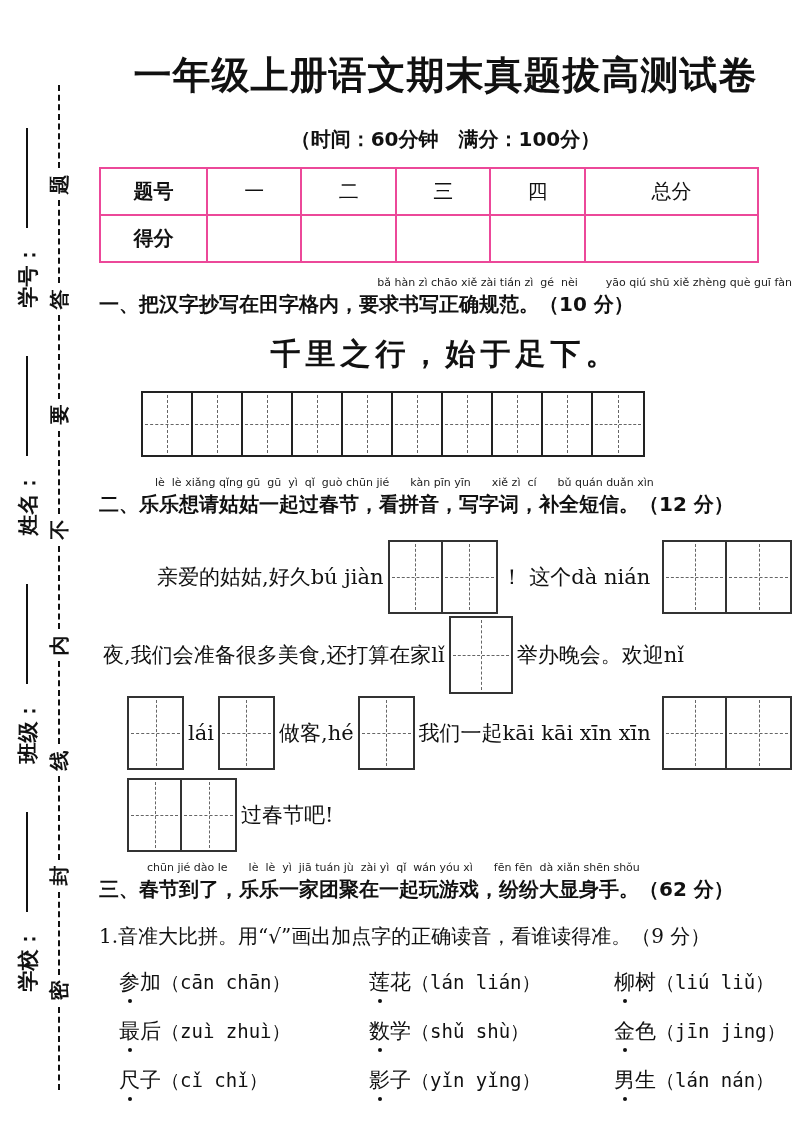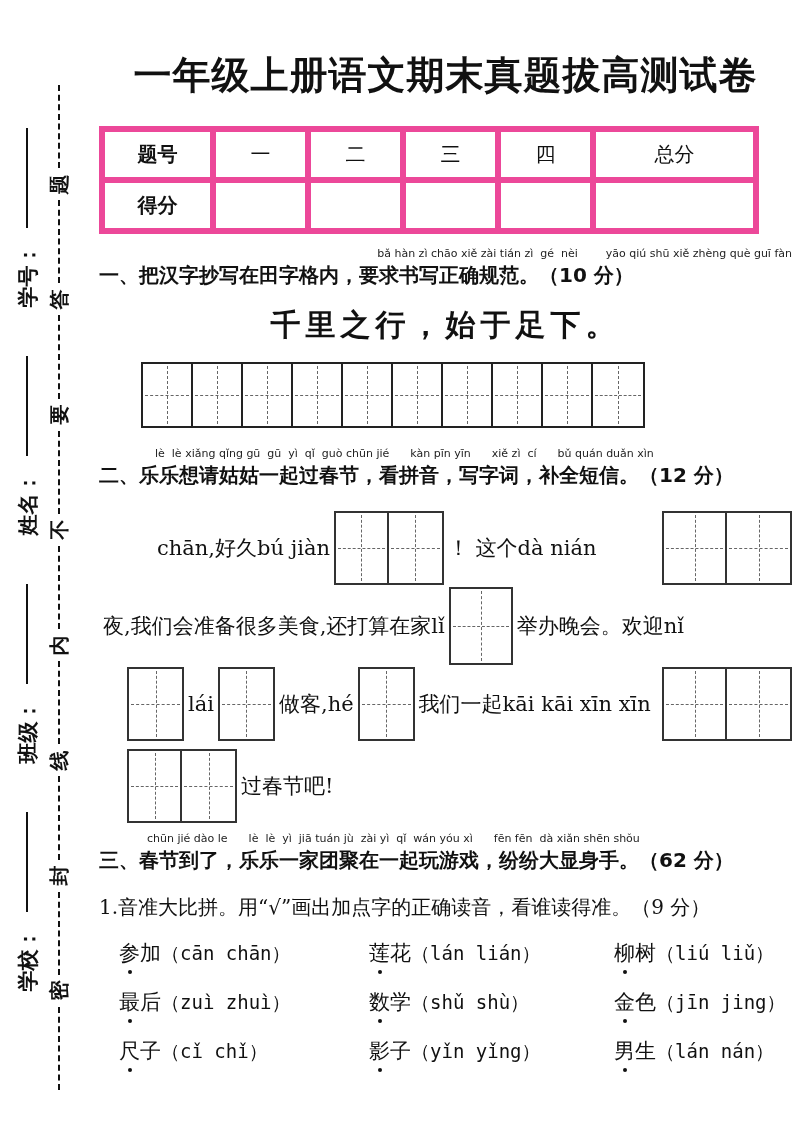--- a/index.html
+++ b/index.html
@@ -17,21 +17,21 @@
   .seal-col{position:absolute; left:46px; top:85px; height:1005px; width:26px;
     display:flex; flex-direction:column; align-items:center;}
   .seal-dash{width:0; border-left:2px dashed #111; flex:1; min-height:14px;}
   .seal-char{display:block; height:26px; margin:3px 0; display:flex; align-items:center; justify-content:center;}
   .seal-char i{font-style:normal; transform:rotate(-90deg); font-size:20px; font-weight:600; display:inline-block;}
   
   .content{position:absolute; left:99px; top:0; width:693px;}
   .title{margin-top:50px; text-align:center; font-size:38px; font-weight:800; letter-spacing:1px; white-space:nowrap;}
   .subtitle{margin-top:16px; text-align:center; font-size:20px; font-weight:700;}
   table.score-table{margin-top:14px; border-collapse:collapse; width:660px;}
-  table.score-table td{border:6px solid #ec4899; height:43px; text-align:center; font-size:20px;}
+  table.score-table td{border:2px solid #ec4899; height:43px; text-align:center; font-size:20px;}
   table.score-table td.lbl{font-weight:700; width:103px;}
   .pinyin{font-size:11px; color:#222; white-space:pre; line-height:12px;}
   .p1{margin-top:14px; margin-left:52px;text-align:right;}
   .p2{margin-top:20px; margin-left:56px;}
   .p3{margin-top:10px; margin-left:48px;}
   .sec-head{font-size:20px; font-weight:700; margin-top:2px; white-space:nowrap;}
   .phrase{margin-top:16px; text-align:center; font-family:"DejaVu Serif", serif; font-weight:700; font-size:30px; letter-spacing:5px;}
   
   .tzg-row{display:flex; border:2px solid #222; width:max-content; margin-top:16px; margin-left:42px;}
   .tzg{width:50px; height:62px; border-right:2px solid #222; position:relative; box-sizing:border-box;}
@@ -125,20 +125,21 @@
     <span class="seal-dash"></span>
     <span class="seal-char">
         <i>密</i>
       </span>
     <span class="seal-dash"></span>
   </div>
 
   <main class="content">
 
     <h1 class="title">一年级上册语文期末真题拔高测试卷</h1>
+    <div class="subtitle">（时间：60分钟　满分：100分）</div>
 
     <table class="score-table">
       <tbody>
           <tr>
         <td class="lbl">题号</td>
         <td>一</td>
         <td>二</td>
         <td>三</td>
         <td>四</td>
         <td>总分</td>
@@ -167,21 +168,21 @@
       <div class="tzg"></div>
       <div class="tzg"></div>
       <div class="tzg"></div>
       <div class="tzg"></div>
     </div>
 
     <div class="pinyin p2">lè  lè xiǎng qǐng gū  gū  yì  qǐ  guò chūn jié      kàn pīn yīn      xiě zì  cí      bǔ quán duǎn xìn</div>
     <div class="sec-head">二、乐乐想请姑姑一起过春节，看拼音，写字词，补全短信。（12 分）</div>
 
     <div class="lrow r1">
-      <span class="txt lead">chān,好久bú jiàn</span>
+      <span class="txt lead">亲爱的姑姑,好久bú jiàn</span>
       <span class="tzg-group">
           <span class="tzg"></span>
           <span class="tzg"></span>
         </span>
       <span class="txt">！ 这个dà nián</span>
       <span class="tzg-group wide push-right">
           <span class="tzg"></span>
           <span class="tzg"></span>
         </span>
     </div>

